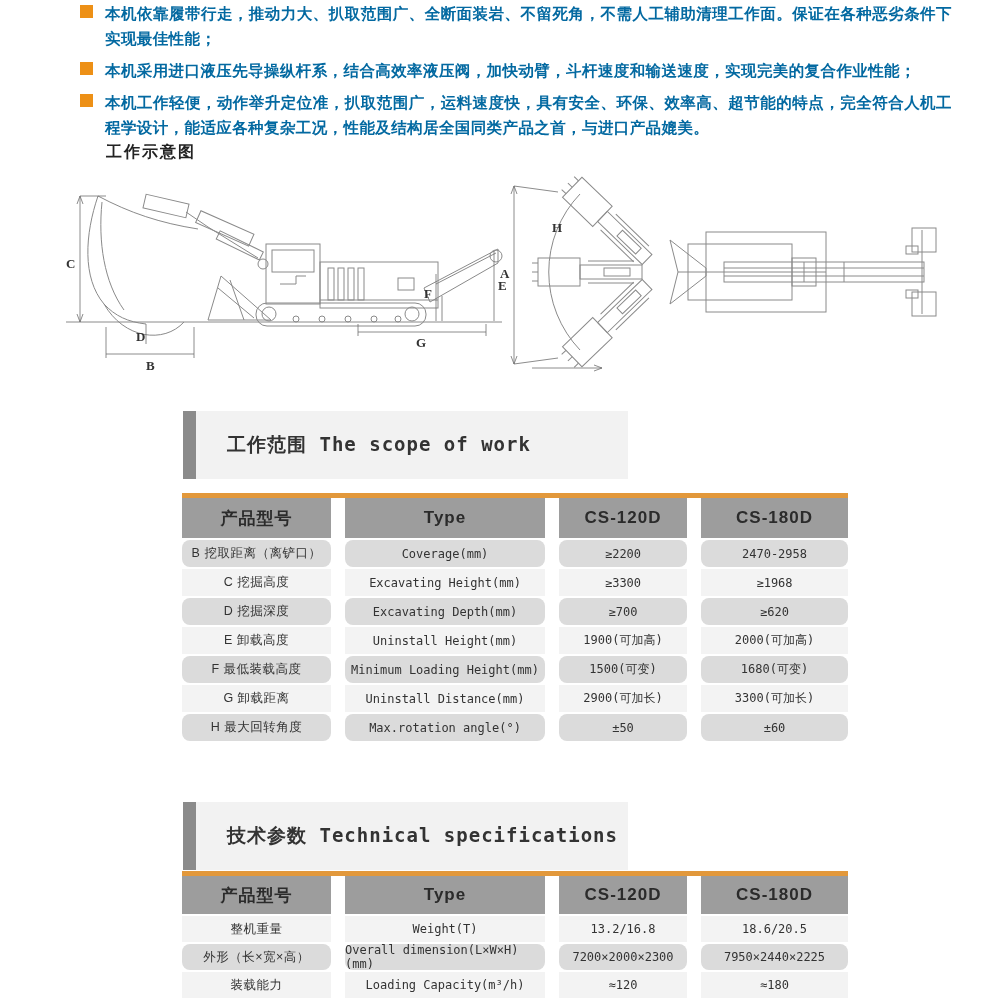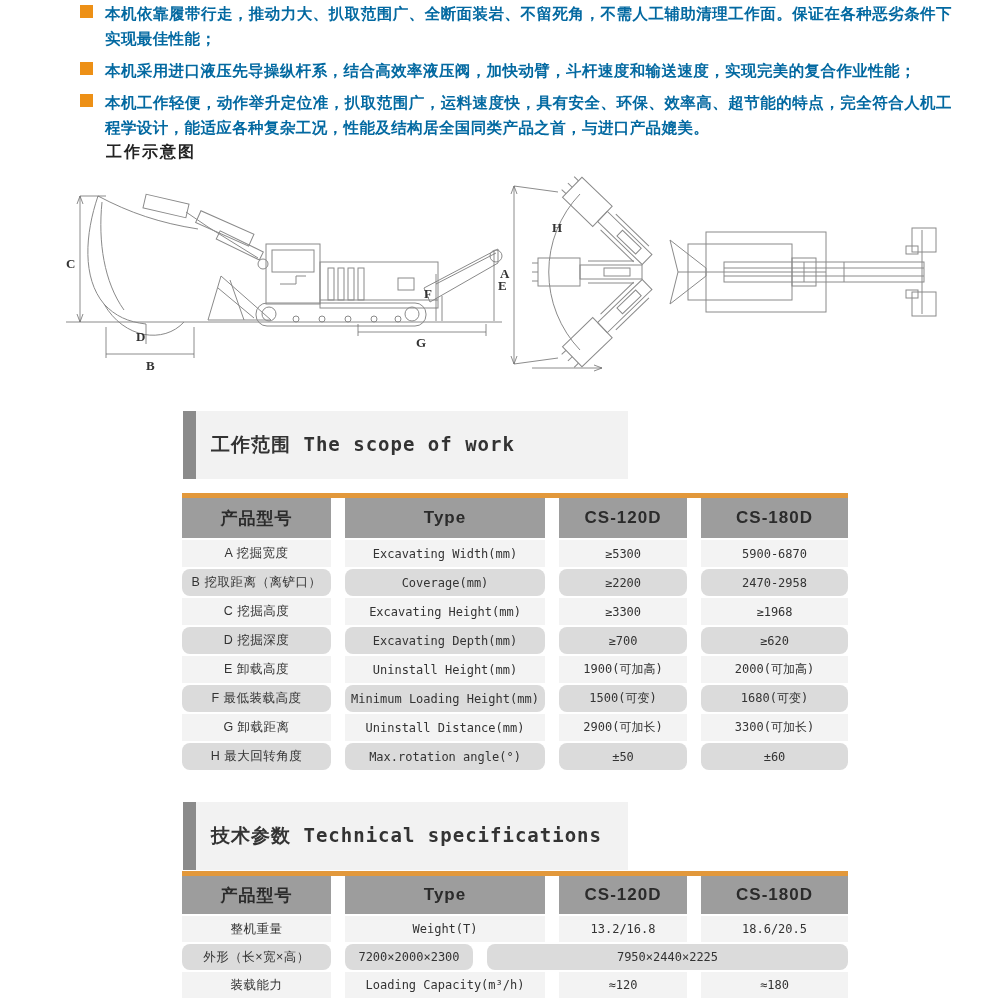--- a/index.html
+++ b/index.html
@@ -22,21 +22,21 @@
   .diagram-wrap{position:absolute;top:172px;left:0;width:1000px;height:215px;}
   .diagram-wrap svg{position:absolute;top:0;}
   #svg-side{left:58px;}
   #svg-top{left:492px;}
   .dwg{stroke:#8a8a8a;stroke-width:1;fill:none;}
   .dim{stroke:#6f6f6f;stroke-width:0.8;fill:none;}
   .dim-label{font-family:"Liberation Serif","DejaVu Serif",serif;font-size:13px;font-weight:700;fill:#333;stroke:none;}
   
   .sec-head{position:absolute;left:183px;width:445px;height:68px;display:flex;}
   .sec-bar{width:13px;background:#8B8B8B;}
-  .sec-bg{flex:1;background:#F2F2F2;display:flex;align-items:center;padding-left:15px;}
+  .sec-bg{flex:1;background:#F2F2F2;display:flex;align-items:center;padding-left:31px;}
   .sec-title{
     font-family:"DejaVu Sans Mono","Liberation Mono",monospace;
     font-size:19px;font-weight:700;color:#333;letter-spacing:1px;white-space:nowrap;
   }
   #sec-scope{top:411px;}
   #sec-tech{top:802px;}
   
   .spec-table{position:absolute;left:182px;width:666px;border-top:5px solid #E2983B;}
   #table-scope{top:493px;}
   #table-tech{top:871px;}
@@ -234,26 +234,20 @@
   </div>
 </div>
 
 <div class="spec-table" id="table-scope">
   <div class="trow thead">
     <div class="cell c1">产品型号</div>
     <div class="cell c2">Type</div>
     <div class="cell c3">CS-120D</div>
     <div class="cell c4">CS-180D</div>
   </div>
-  <div class="trow light">
-    <div class="cell c1 zh">A 挖掘宽度</div>
-    <div class="cell c2 mono">Excavating Width(mm)</div>
-    <div class="cell c3 mono">≥5300</div>
-    <div class="cell c4 mono">5900-6870</div>
-  </div>
   <div class="trow dark">
     <div class="cell c1 zh">B 挖取距离（离铲口）</div>
     <div class="cell c2 mono">Coverage(mm)</div>
     <div class="cell c3 mono">≥2200</div>
     <div class="cell c4 mono">2470-2958</div>
   </div>
   <div class="trow light">
     <div class="cell c1 zh">C 挖掘高度</div>
     <div class="cell c2 mono">Excavating Height(mm)</div>
     <div class="cell c3 mono">≥3300</div>
@@ -306,20 +300,21 @@
     <div class="cell c4">CS-180D</div>
   </div>
   <div class="trow light">
     <div class="cell c1 zh">整机重量</div>
     <div class="cell c2 mono">Weight(T)</div>
     <div class="cell c3 mono">13.2/16.8</div>
     <div class="cell c4 mono">18.6/20.5</div>
   </div>
   <div class="trow dark">
     <div class="cell c1 zh">外形（长×宽×高）</div>
+    <div class="cell c2 mono">Overall dimension(L×W×H)(mm)</div>
     <div class="cell c3 mono">7200×2000×2300</div>
     <div class="cell c4 mono">7950×2440×2225</div>
   </div>
   <div class="trow light">
     <div class="cell c1 zh">装载能力</div>
     <div class="cell c2 mono">Loading Capacity(m³/h)</div>
     <div class="cell c3 mono">≈120</div>
     <div class="cell c4 mono">≈180</div>
   </div>
 </div>

